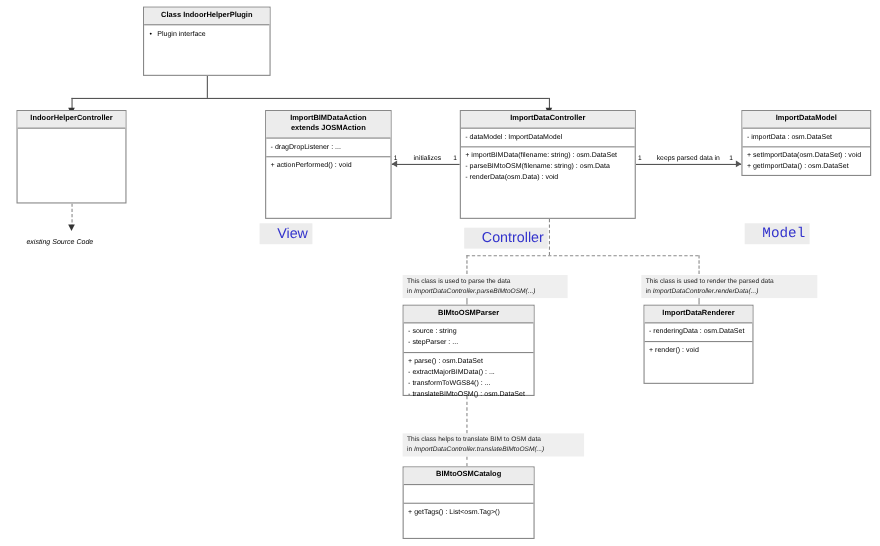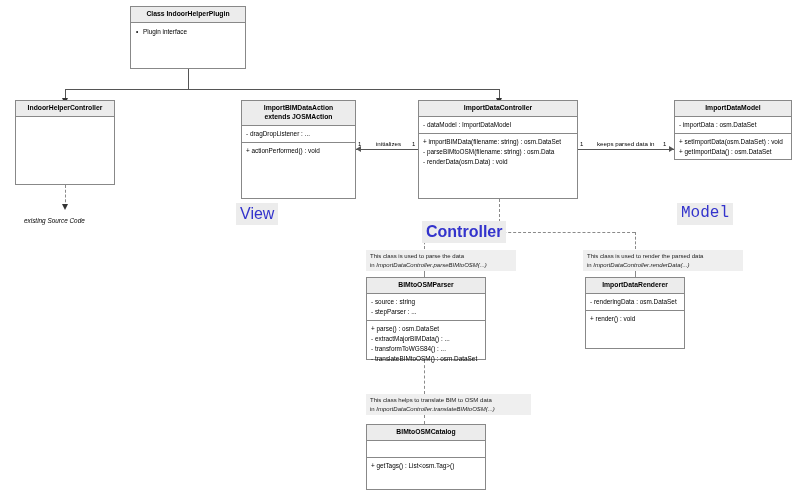--- a/index.html
+++ b/index.html
@@ -61,22 +61,22 @@
     box-sizing:border-box;
     white-space:nowrap;
   }
   .note i{font-style:italic;}
 
   
   .layer-label{
     position:absolute;
     background:#ececec;
     color:#3333cc;
-    font-size:16px;
-    padding:1px 4px 2px 4px;
+    font-size:13px;
+    padding:1px 4px 2px 16px;
     line-height:1.2;
     white-space:nowrap;
     text-align:right;
   }
 
   
   .hline{position:absolute;height:0;border-top:1px solid #555;}
   .vline{position:absolute;width:0;border-left:1px solid #555;}
   .hdash{position:absolute;height:0;border-top:1px dashed #8a8a8a;}
   .vdash{position:absolute;width:0;border-left:1px dashed #8a8a8a;}
@@ -192,21 +192,21 @@
     <div class="compartment">
       <div class="row">- importData : osm.DataSet</div>
     </div>
     <div class="compartment" style="border-bottom:none;">
       <div class="row">+ setImportData(osm.DataSet) : void</div>
       <div class="row">+ getImportData() : osm.DataSet</div>
     </div>
   </div>
 
   <div class="layer-label" style="left:236px;top:203px;">View</div>
-  <div class="layer-label" style="left:422px;top:221px;font-weight:bold;">Controller</div>
+  <div class="layer-label" style="left:422px;top:207px;">Controller</div>
   <div class="layer-label" style="left:677px;top:203px;font-family:Liberation Mono, monospace;">Model</div>
 
   <div class="note" style="left:366px;top:250px;width:150px;">
     <div>This class is used to parse the data</div>
     <div><span>in </span><i>ImportDataController.parseBIMtoOSM(...)</i></div>
   </div>
 
   <div class="note" style="left:583px;top:250px;width:160px;">
     <div>This class is used to render the parsed data</div>
     <div><span>in </span><i>ImportDataController.renderData(...)</i></div>

